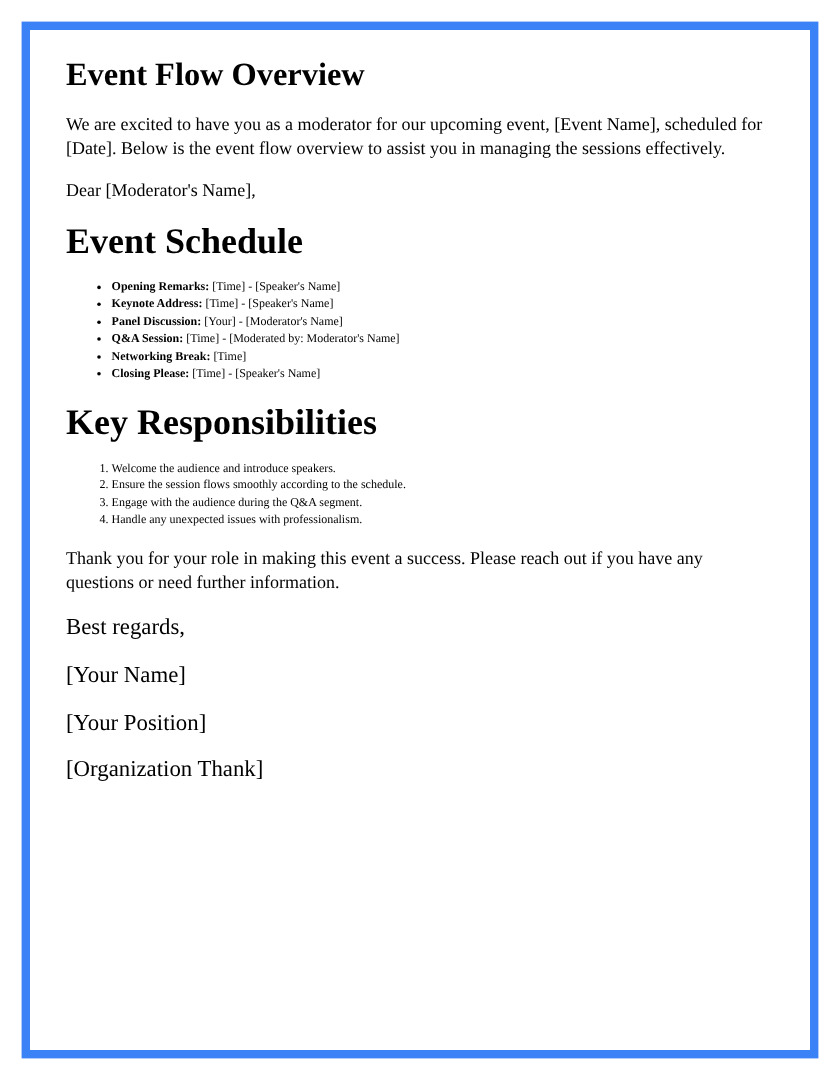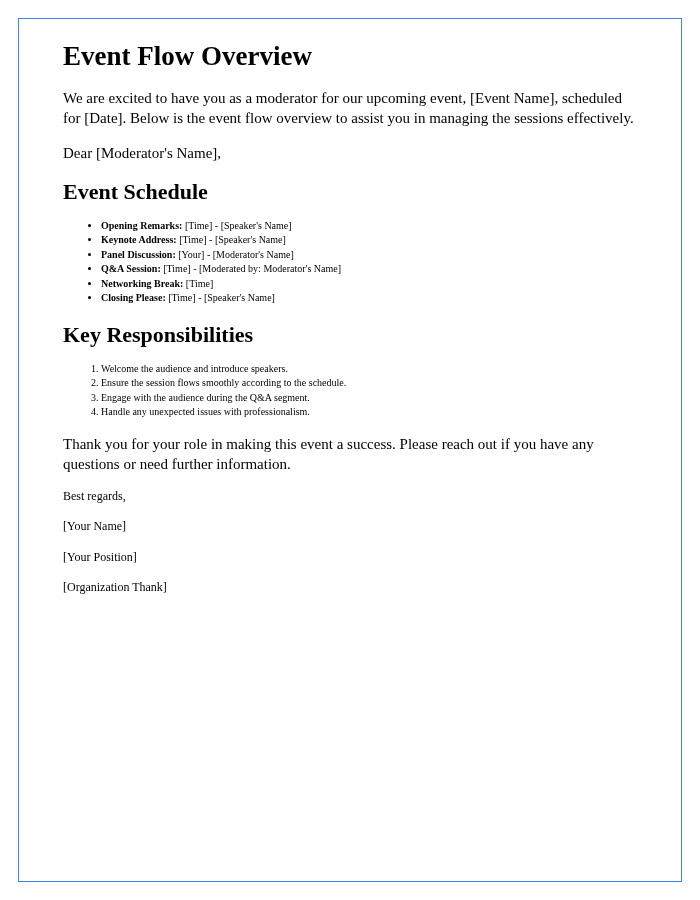--- a/index.html
+++ b/index.html
@@ -8,32 +8,32 @@
       padding: 0;
     }
     body {
       font-family: "Times New Roman", Times, serif;
       background: #fff;
       width: 700px;
       height: 900px;
       padding: 18px;
     }
     .page-frame {
-      border: 1px solid #3b82f6;
+      border: 7px solid #3b82f6;
       width: 100%;
       height: 100%;
-      padding: 22px 44px;
+      padding: 22px 30px;
     }
     h1 {
       font-size: 27px;
       font-weight: bold;
       margin-bottom: 16px;
     }
     h2 {
-      font-size: 22px;
+      font-size: 30px;
       font-weight: bold;
       margin-top: 16px;
       margin-bottom: 14px;
     }
     p {
       font-size: 15px;
       line-height: 1.35;
       margin-bottom: 14px;
     }
     ul, ol {
@@ -41,21 +41,21 @@
       margin-bottom: 14px;
     }
     li {
       font-size: 10px;
       line-height: 1.45;
     }
     .bold {
       font-weight: bold;
     }
     .sig {
-      font-size: 12px;
+      font-size: 19px;
       margin-bottom: 14px;
       font-family: Liberation Serif, serif;
     }
   </style>
 </head>
 <body>
 
 <div class="page-frame">
 
   <h1>Event Flow Overview</h1>

